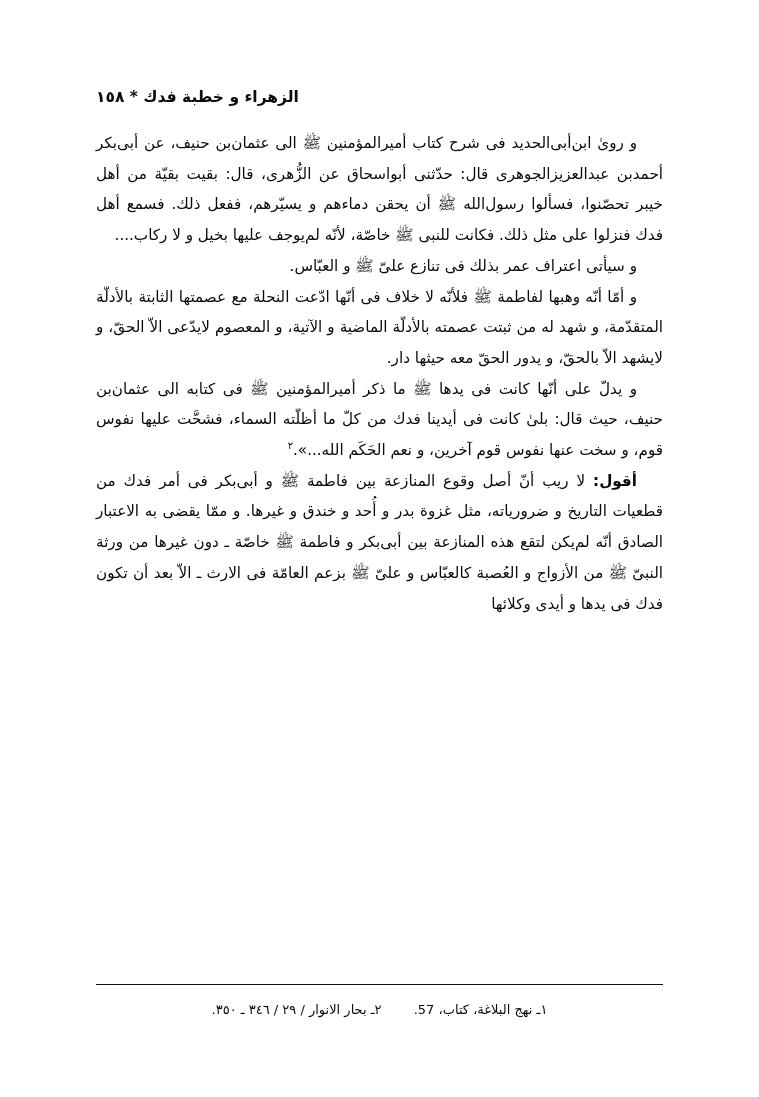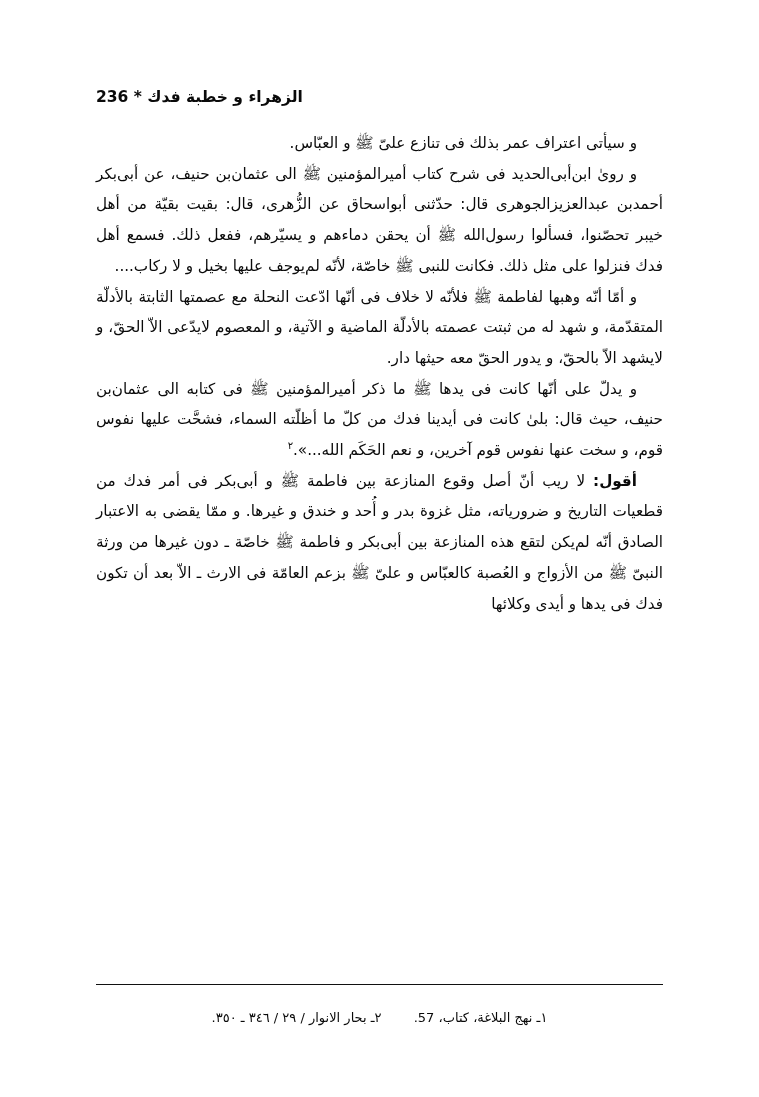--- a/index.html
+++ b/index.html
@@ -73,39 +73,39 @@
     left: 96px;
     right: 96px;
     top: 995px;
     direction: rtl;
     text-align: center;
     font-size: 13px;
     line-height: 1.7;
   }
   .footnotes .fn {
     display: inline-block;
-    margin: 12px 14px;
+    margin: 4px 14px;
     white-space: nowrap;
   }
 </style>
 </head>
 <body>
 
 <div class="page">
 
   <div class="header">
-    <span class="header-inner">الزهراء و خطبة فدك * 236</span>
+    <span class="header-inner">الزهراء و خطبة فدك * ١٥٨</span>
   </div>
 
   <div class="body-text">
 
 
+    <p class="para">و روىٰ ابن‌أبى‌الحديد فى شرح كتاب أميرالمؤمنين ﷺ الى عثمان‌بن حنيف، عن أبى‌بكر أحمدبن عبدالعزيزالجوهرى قال: حدّثنى أبواسحاق عن الزُّهرى، قال: بقيت بقيّة من أهل خيبر تحصّنوا، فسألوا رسول‌الله ﷺ أن يحقن دماءهم و يسيّرهم، ففعل ذلك. فسمع أهل فدك فنزلوا على مثل ذلك. فكانت للنبى ﷺ خاصّة، لأنّه لم‌يوجف عليها بخيل و لا ركاب....</p>
+
     <p class="para">و سيأتى اعتراف عمر بذلك فى تنازع علىّ ﷺ و العبّاس.</p>
-
-    <p class="para">و روىٰ ابن‌أبى‌الحديد فى شرح كتاب أميرالمؤمنين ﷺ الى عثمان‌بن حنيف، عن أبى‌بكر أحمدبن عبدالعزيزالجوهرى قال: حدّثنى أبواسحاق عن الزُّهرى، قال: بقيت بقيّة من أهل خيبر تحصّنوا، فسألوا رسول‌الله ﷺ أن يحقن دماءهم و يسيّرهم، ففعل ذلك. فسمع أهل فدك فنزلوا على مثل ذلك. فكانت للنبى ﷺ خاصّة، لأنّه لم‌يوجف عليها بخيل و لا ركاب....</p>
 
     <p class="para">و أمّا أنّه وهبها لفاطمة ﷺ فلأنّه لا خلاف فى أنّها ادّعت النحلة مع عصمتها الثابتة بالأدلّة المتقدّمة، و شهد له من ثبتت عصمته بالأدلّة الماضية و الآتية، و المعصوم لايدّعى الاّ الحقّ، و لايشهد الاّ بالحقّ، و يدور الحقّ معه حيثها دار.</p>
 
 
     <p class="para"><span>و يدلّ على أنّها كانت فى يدها ﷺ ما ذكر أميرالمؤمنين ﷺ فى كتابه الى عثمان‌بن حنيف، حيث قال: بلىٰ كانت فى أيدينا فدك من كلّ ما أظلّته السماء، فشحَّت عليها نفوس قوم، و سخت عنها نفوس قوم آخرين، و نعم الحَكَم الله...».</span><span class="sup">٢</span></p>
 
     <p class="para"><span class="bold-lead">أقول:</span><span> لا ريب أنّ أصل وقوع المنازعة بين فاطمة ﷺ و أبى‌بكر فى أمر فدك من قطعيات التاريخ و ضرورياته، مثل غزوة بدر و أُحد و خندق و غيرها. و ممّا يقضى به الاعتبار الصادق أنّه لم‌يكن لتقع هذه المنازعة بين أبى‌بكر و فاطمة ﷺ خاصّة ـ دون غيرها من ورثة النبىّ ﷺ من الأزواج و العُصبة كالعبّاس و علىّ ﷺ بزعم العامّة فى الارث ـ الاّ بعد أن تكون فدك فى يدها و أيدى وكلائها</span></p>
 
   </div>
 

